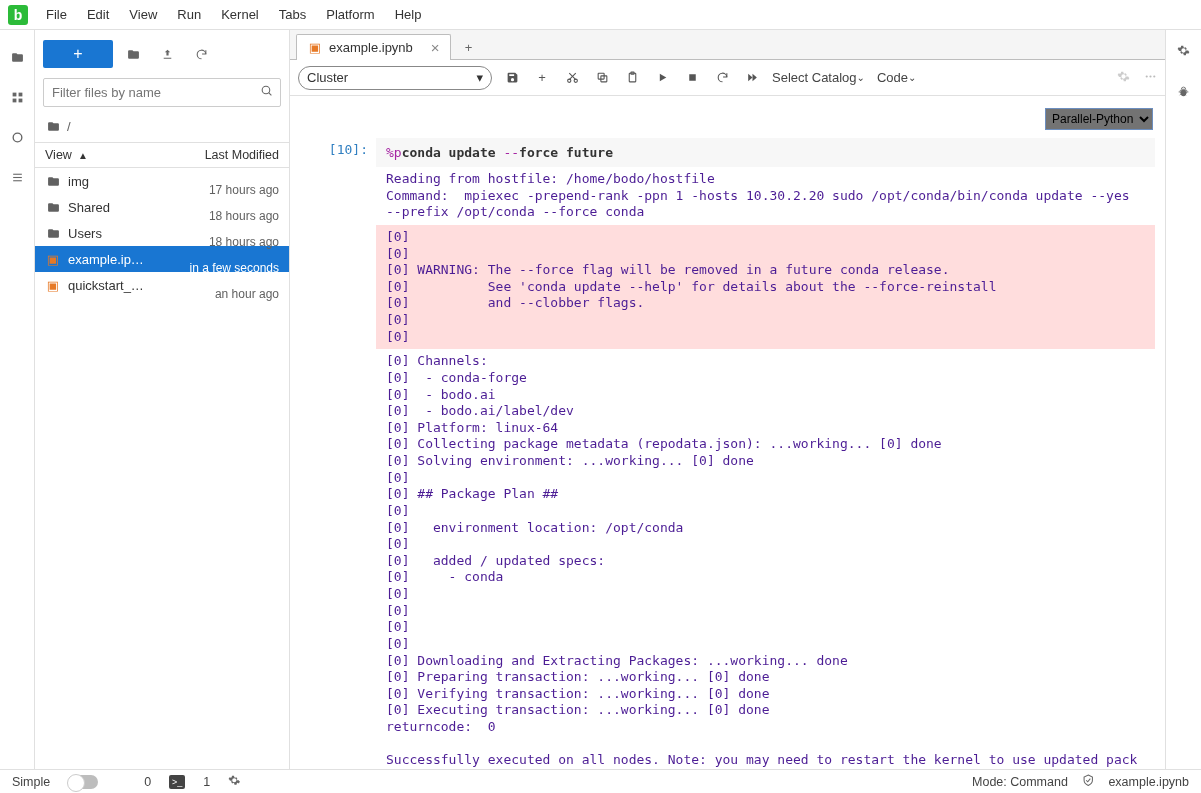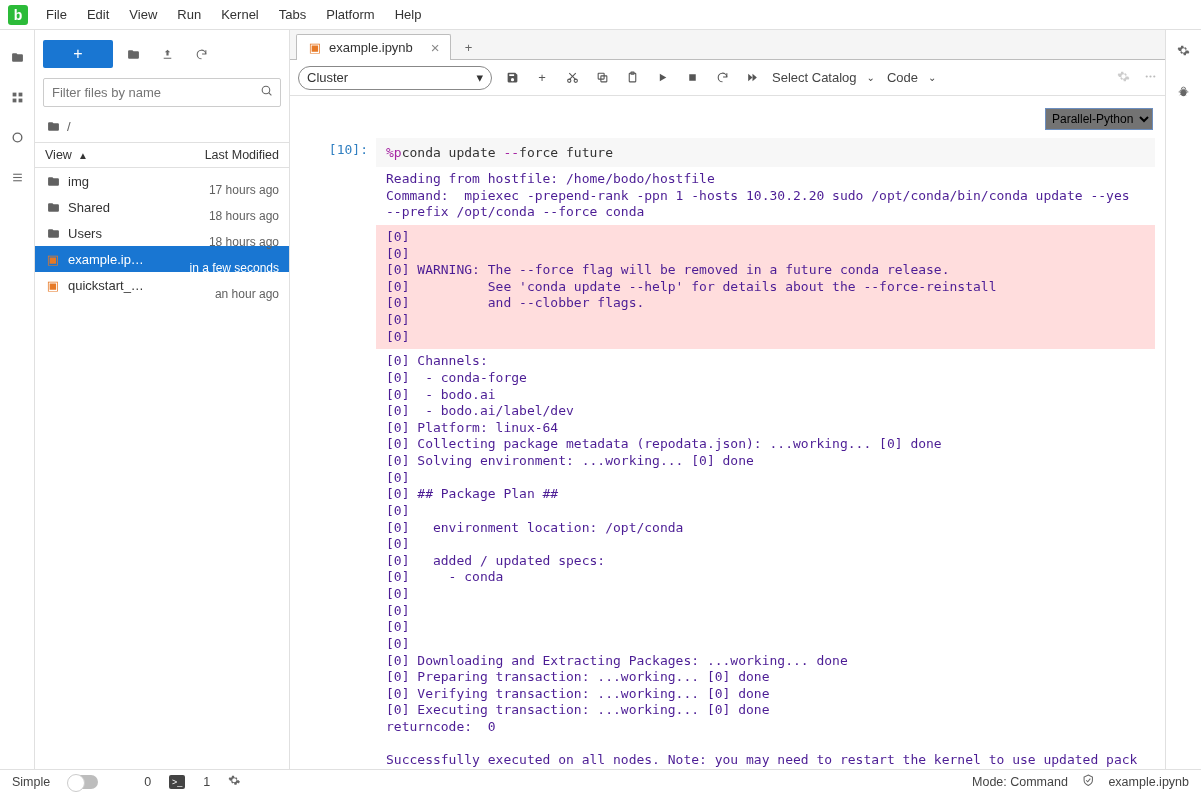--- a/index.html
+++ b/index.html
@@ -44,38 +44,38 @@
   .tab { display:flex; align-items:center; gap:8px; height:26px; border:1px solid #bdbdbd; border-bottom:none; background:#fff; padding:0 8px 0 10px; font-size:13px; border-radius:2px 2px 0 0; margin-bottom:-1px;}
   .tab .nbicon { margin-right:-2px;}
   .tab .closex { color:#888; font-size:15px; cursor:pointer; padding:0 2px;}
   .tabadd { width:24px;height:24px; display:flex;align-items:center;justify-content:center; margin-left:6px; color:#666; cursor:pointer;}
 
   
   .nb-toolbar { height:36px; border-bottom:1px solid #e0e0e0; display:flex; align-items:center; padding:0 8px; gap:12px; }
   .cluster-select { width:194px; height:24px; border:1px solid #888; border-radius:12px; display:flex; align-items:center; justify-content:space-between; padding:0 8px; font-size:13px; background:#fff; cursor:pointer;}
   .nb-tbicons { display:flex; align-items:center; gap:14px; color:#555; }
   .nb-tbicons .tbicon { width:16px; display:inline-flex; justify-content:center; cursor:pointer;}
-  .nb-selectcat, .nb-celltype { display:flex; align-items:center; gap:10px; font-size:13px; color:#444; cursor:pointer;}
+  .nb-selectcat, .nb-celltype { display:flex; align-items:center; font-size:13px; color:#444; cursor:pointer;}
   .nb-rightgear { margin-left:auto; display:flex; gap:14px; color:#bbb; }
 
   
   .nb-scroll { flex:1; overflow-y:auto; padding: 0 10px 0 10px; position:relative;}
   .nb-scroll::-webkit-scrollbar { width:12px;}
   .nb-scroll::-webkit-scrollbar-thumb { background:#c0c0c0; border-radius:6px;}
   .nb-inner { margin: 6px auto 24px auto; width: 100%; }
   .topright-select { float:right; margin:6px 2px 4px 0; }
   .topright-select select { font-size:12px; background:#737373; border:1px solid #6c8ebf; padding:2px 2px;}
   .cell { display:flex; font-family: Menlo, Consolas, "DejaVu Sans Mono", monospace; font-size:13px; }
   .prompt { width: 76px; text-align:right; padding: 8px 8px 0 0; color:#909090; user-select:none; flex-shrink:0;}
   .inprompt { color:#307fc1;}
   .cellbody { flex:1; min-width:0; }
   .codearea { background:#f7f7f7; padding:7px 10px; margin-top:4px; white-space:pre; overflow-x:auto;}
   .codearea .magic { color:#a626a4;}
   .codearea .flag { color:#a626a4;}
-  .codearea .cmd { color:#333;}
+  .codearea .cmd { color:#333;font-weight:bold;}
   .outarea { padding: 4px 10px 4px 10px; white-space: pre-wrap; line-height:1.28; word-break:break-all; color:#4c1d95; }
   .outwarn { background:#fdd; }
 
   
   .rightrail { width:36px; border-left:1px solid #e0e0e0; display:flex; flex-direction:column; align-items:center; padding-top:14px; gap:26px; color:#666;}
   .rightrail .ricon { cursor:pointer; }
 
   
   .statusbar { height:24px; border-top:1px solid #e0e0e0; display:flex; align-items:center; padding: 0 12px; font-size:12.5px; color:#444; gap:18px;}
   .statusbar .right { margin-left:auto; display:flex; align-items:center; gap:14px;}

